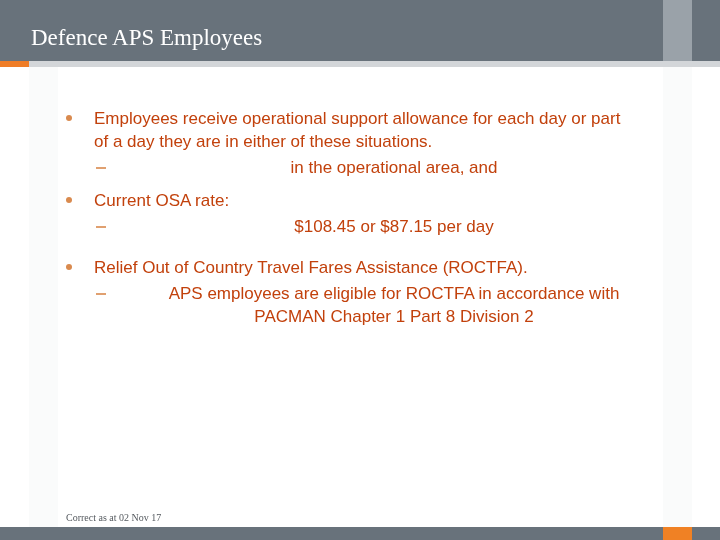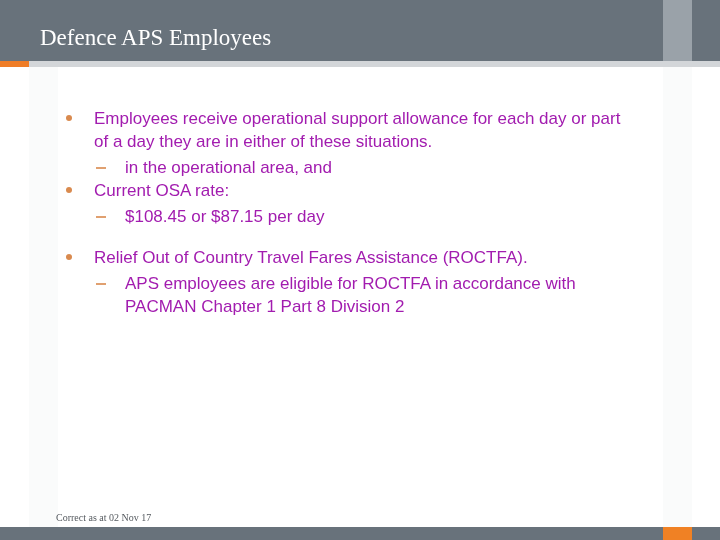--- a/index.html
+++ b/index.html
@@ -18,56 +18,56 @@
     }
     .header-band {
       position: absolute; left: 0; top: 61px; width: 720px; height: 6px;
       background: #d3d6d9;
     }
     .header-band-accent {
       position: absolute; left: 0; top: 61px; width: 29px; height: 6px;
       background: #ef7d27;
     }
     .title {
-      position: absolute; left: 40px; top: 24px;
+      position: absolute; left: 31px; top: 24px;
       font-family: "Liberation Serif", "DejaVu Serif", serif;
       font-size: 23px; color: #ffffff; line-height: 28px; white-space: nowrap;
       margin: 0; font-weight: normal;
     }
     .col-left {
       position: absolute; left: 29px; top: 67px; width: 29px; height: 460px;
       background: #fafbfb;
     }
     .col-right {
       position: absolute; left: 663px; top: 67px; width: 29px; height: 460px;
       background: #fafbfb;
     }
     .content {
       position: absolute; left: 58px; top: 107px; width: 605px;
-      font-size: 17px; color: #a21caf; line-height: 23px;
+      font-size: 17px; color: #c2410c; line-height: 23px;
     }
     .bullet {
       position: relative; padding-left: 36px;
     }
     .bullet + .bullet { margin-top: 15px; }
     .bullet-mark {
       position: absolute; left: 8px; top: 8px; width: 6px; height: 6px;
       border-radius: 50%; background: #d98a4e;
     }
     .bullet-text { display: block; white-space: pre-line; }
     .sub {
       position: relative; padding-left: 31px; margin-top: 3px;
     }
     .sub-mark {
       position: absolute; left: 2px; top: 11px; width: 10px; height: 1.5px;
       background: #e0a070;
     }
-    .sub-text { display: block; white-space: pre-line; }
+    .sub-text { display: block; white-space: pre-line; text-align: center; }
     .footer-note {
-      position: absolute; left: 56px; top: 512px;
+      position: absolute; left: 66px; top: 512px;
       font-family: "Liberation Serif", "DejaVu Serif", serif;
       font-size: 10px; color: #555a5f; white-space: nowrap;
     }
     .bottom-bar {
       position: absolute; left: 0; top: 527px; width: 720px; height: 13px;
       background: #68727b;
     }
     .bottom-accent {
       position: absolute; left: 663px; top: 527px; width: 29px; height: 13px;
       background: #f08124;
@@ -90,21 +90,21 @@
   <div class="bullet">
     <span class="bullet-mark"></span>
     <span class="bullet-text">Employees receive operational support allowance for each day or part
 of a day they are in either of these situations.</span>
     <div class="sub">
       <span class="sub-mark"></span>
       <span class="sub-text">in the operational area, and</span>
     </div>
   </div>
 
-  <div class="bullet" style="margin-top:0">
+  <div class="bullet" style="margin-top:10px">
     <span class="bullet-mark"></span>
     <span class="bullet-text">Current OSA rate:</span>
     <div class="sub">
       <span class="sub-mark"></span>
       <span class="sub-text">$108.45 or $87.15 per day</span>
     </div>
   </div>
 
   <div class="bullet" style="margin-top:18px">
     <span class="bullet-mark"></span>

